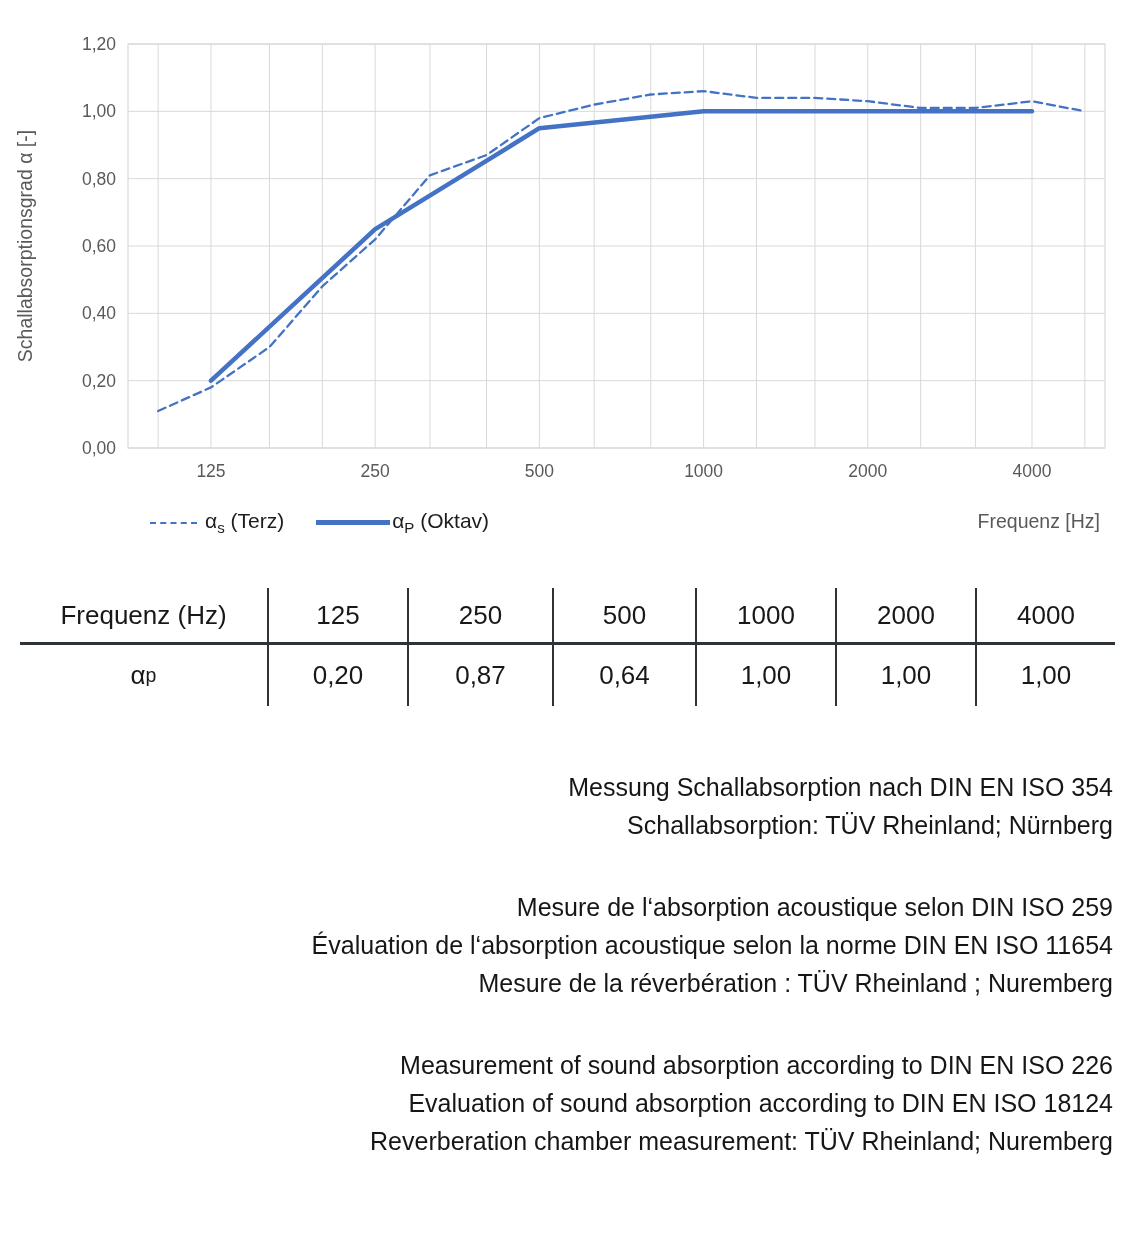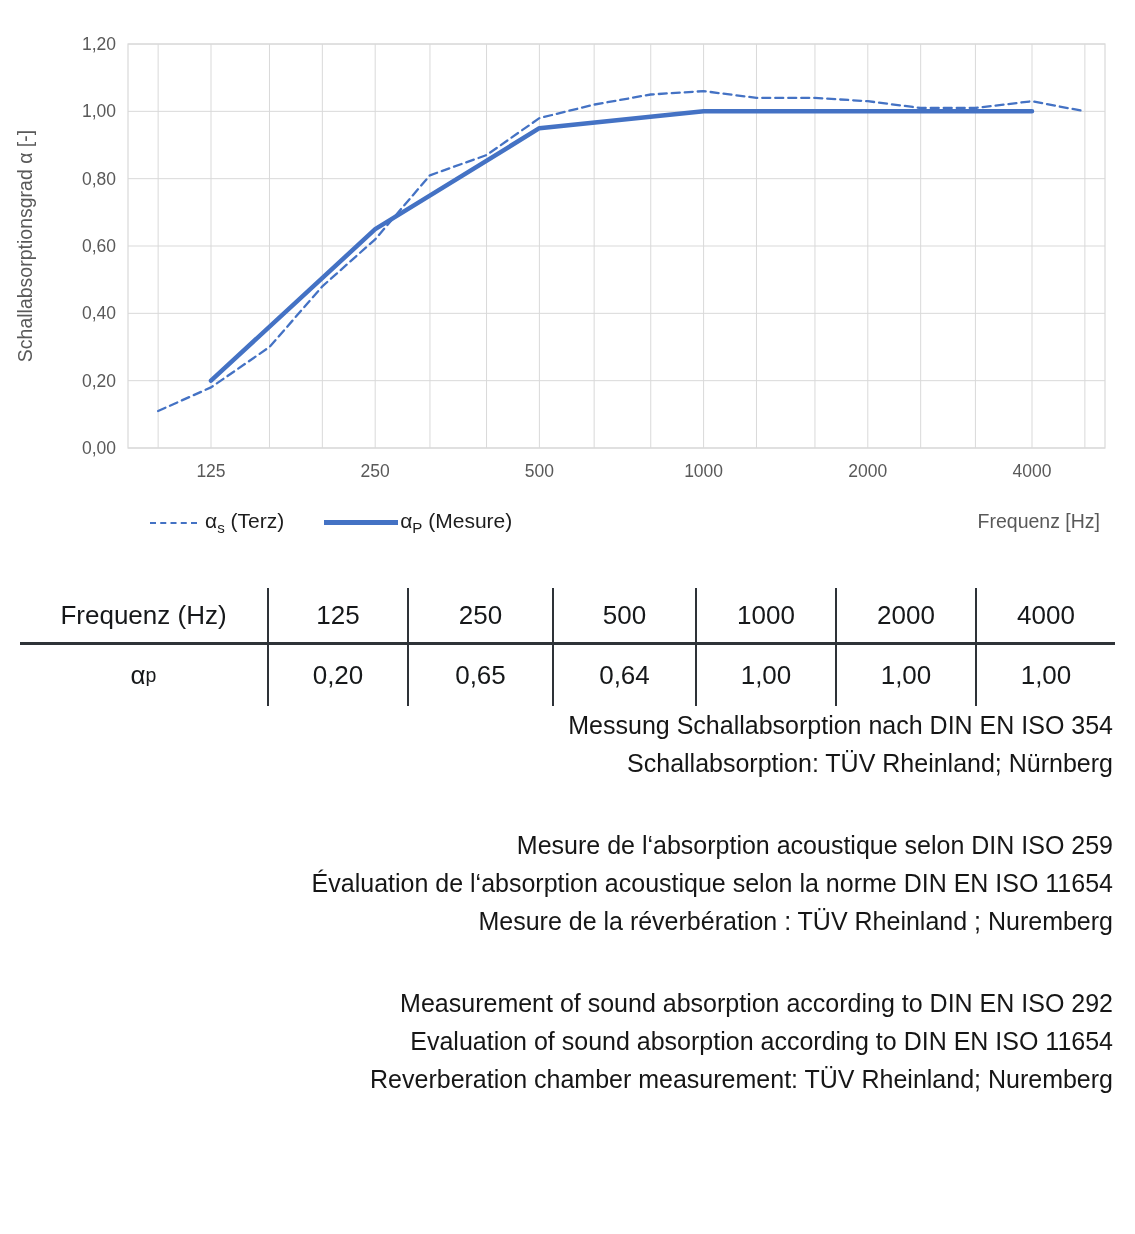--- a/index.html
+++ b/index.html
@@ -4,42 +4,42 @@
 <style>
   html,body { margin:0; padding:0; background:#ffffff; }
   .page {
     position:relative; width:1135px; height:1234px; background:#ffffff;
     font-family:"Liberation Sans", sans-serif; color:#1a1a1a; overflow:hidden;
   }
   
   .chart-wrap { position:relative; width:1135px; height:560px; }
   .chart-wrap svg { position:absolute; left:0; top:0; }
   .chart-wrap svg text { font-family:"Liberation Sans", sans-serif; }
-  .legend { position:absolute; left:150px; top:509px; display:flex; align-items:flex-end; gap:40px; }
+  .legend { position:absolute; left:150px; top:509px; display:flex; align-items:flex-end; gap:32px; }
   .legend-item { display:flex; align-items:center; }
   .legend-label { font-size:21px; color:#1d1d1d; margin-left:8px; white-space:nowrap; }
   .legend-label sub { font-size:0.72em; }
   .swatch-dashed { display:inline-block; width:47px; height:0; border-top:2px dashed #4472C4; }
   .swatch-solid  { display:inline-block; width:74px; height:4.5px; background:#4472C4; margin-right:-6px; }
   
   .tbl {
     margin:28px 0 0 20px; width:1095px;
     display:grid;
     grid-template-columns:247px 140px 145px 143px 140px 140px 140px;
     grid-template-rows:57px 61px;
   }
   .tbl .cell {
     display:flex; align-items:center; justify-content:center;
     font-size:26px; color:#16181a; box-sizing:border-box; white-space:nowrap;
   }
   .tbl .cell.vline { border-left:2px solid #2e3338; }
   .tbl .cell.hline { border-bottom:3px solid #2e3338; }
   .tbl sub { font-size:0.75em; }
   
-  .notes { padding-right:22px; text-align:right; }
+  .notes { margin-top:62px; padding-right:22px; text-align:right; }
   .note-block { margin-bottom:44px; }
   .note-line { font-size:25px; line-height:38px; color:#161616; white-space:nowrap; }
 </style>
 </head>
 <body>
 
 <div class="page">
 
   <div class="chart-wrap">
     <svg id="chart-svg" width="1135" height="560">
@@ -89,55 +89,55 @@
         <text x="32" y="246" text-anchor="middle" transform="rotate(-90 32 246)" font-size="19.5" fill="#595959">Schallabsorptionsgrad α [-]</text>
         <text x="1100" y="528" text-anchor="end" font-size="19.5" fill="#595959">Frequenz [Hz]</text>
       </svg>
     <div class="legend">
       <div class="legend-item">
         <span class="swatch-dashed"></span>
         <span class="legend-label"><span>α</span><sub>s</sub><span> (Terz)</span></span>
       </div>
       <div class="legend-item">
         <span class="swatch-solid"></span>
-        <span class="legend-label"><span>α</span><sub>P</sub><span> (Mesure)</span></span>
+        <span class="legend-label"><span>α</span><sub>P</sub><span> (Oktav)</span></span>
       </div>
     </div>
   </div>
 
   <div class="tbl">
     <div class="cell hline">Frequenz (Hz)</div>
     <div class="cell hline vline">125</div>
     <div class="cell hline vline">250</div>
     <div class="cell hline vline">500</div>
     <div class="cell hline vline">1000</div>
     <div class="cell hline vline">2000</div>
     <div class="cell hline vline">4000</div>
     <div class="cell">
         <span>α</span>
         <sub>p</sub>
       </div>
     <div class="cell vline">0,20</div>
-    <div class="cell vline">0,65</div>
+    <div class="cell vline">0,87</div>
     <div class="cell vline">0,64</div>
     <div class="cell vline">1,00</div>
     <div class="cell vline">1,00</div>
     <div class="cell vline">1,00</div>
   </div>
 
   <div class="notes">
     <div class="note-block">
       <div class="note-line">Messung Schallabsorption nach DIN EN ISO 354</div>
       <div class="note-line">Schallabsorption: TÜV Rheinland; Nürnberg</div>
     </div>
     <div class="note-block">
       <div class="note-line">Mesure de l‘absorption acoustique selon DIN ISO 259</div>
       <div class="note-line">Évaluation de l‘absorption acoustique selon la norme DIN EN ISO 11654</div>
       <div class="note-line">Mesure de la réverbération : TÜV Rheinland ; Nuremberg</div>
     </div>
     <div class="note-block">
-      <div class="note-line">Measurement of sound absorption according to DIN EN ISO 292</div>
-      <div class="note-line">Evaluation of sound absorption according to DIN EN ISO 11654</div>
+      <div class="note-line">Measurement of sound absorption according to DIN EN ISO 226</div>
+      <div class="note-line">Evaluation of sound absorption according to DIN EN ISO 18124</div>
       <div class="note-line">Reverberation chamber measurement: TÜV Rheinland; Nuremberg</div>
     </div>
   </div>
 
 </div>
 
 </body></html>

